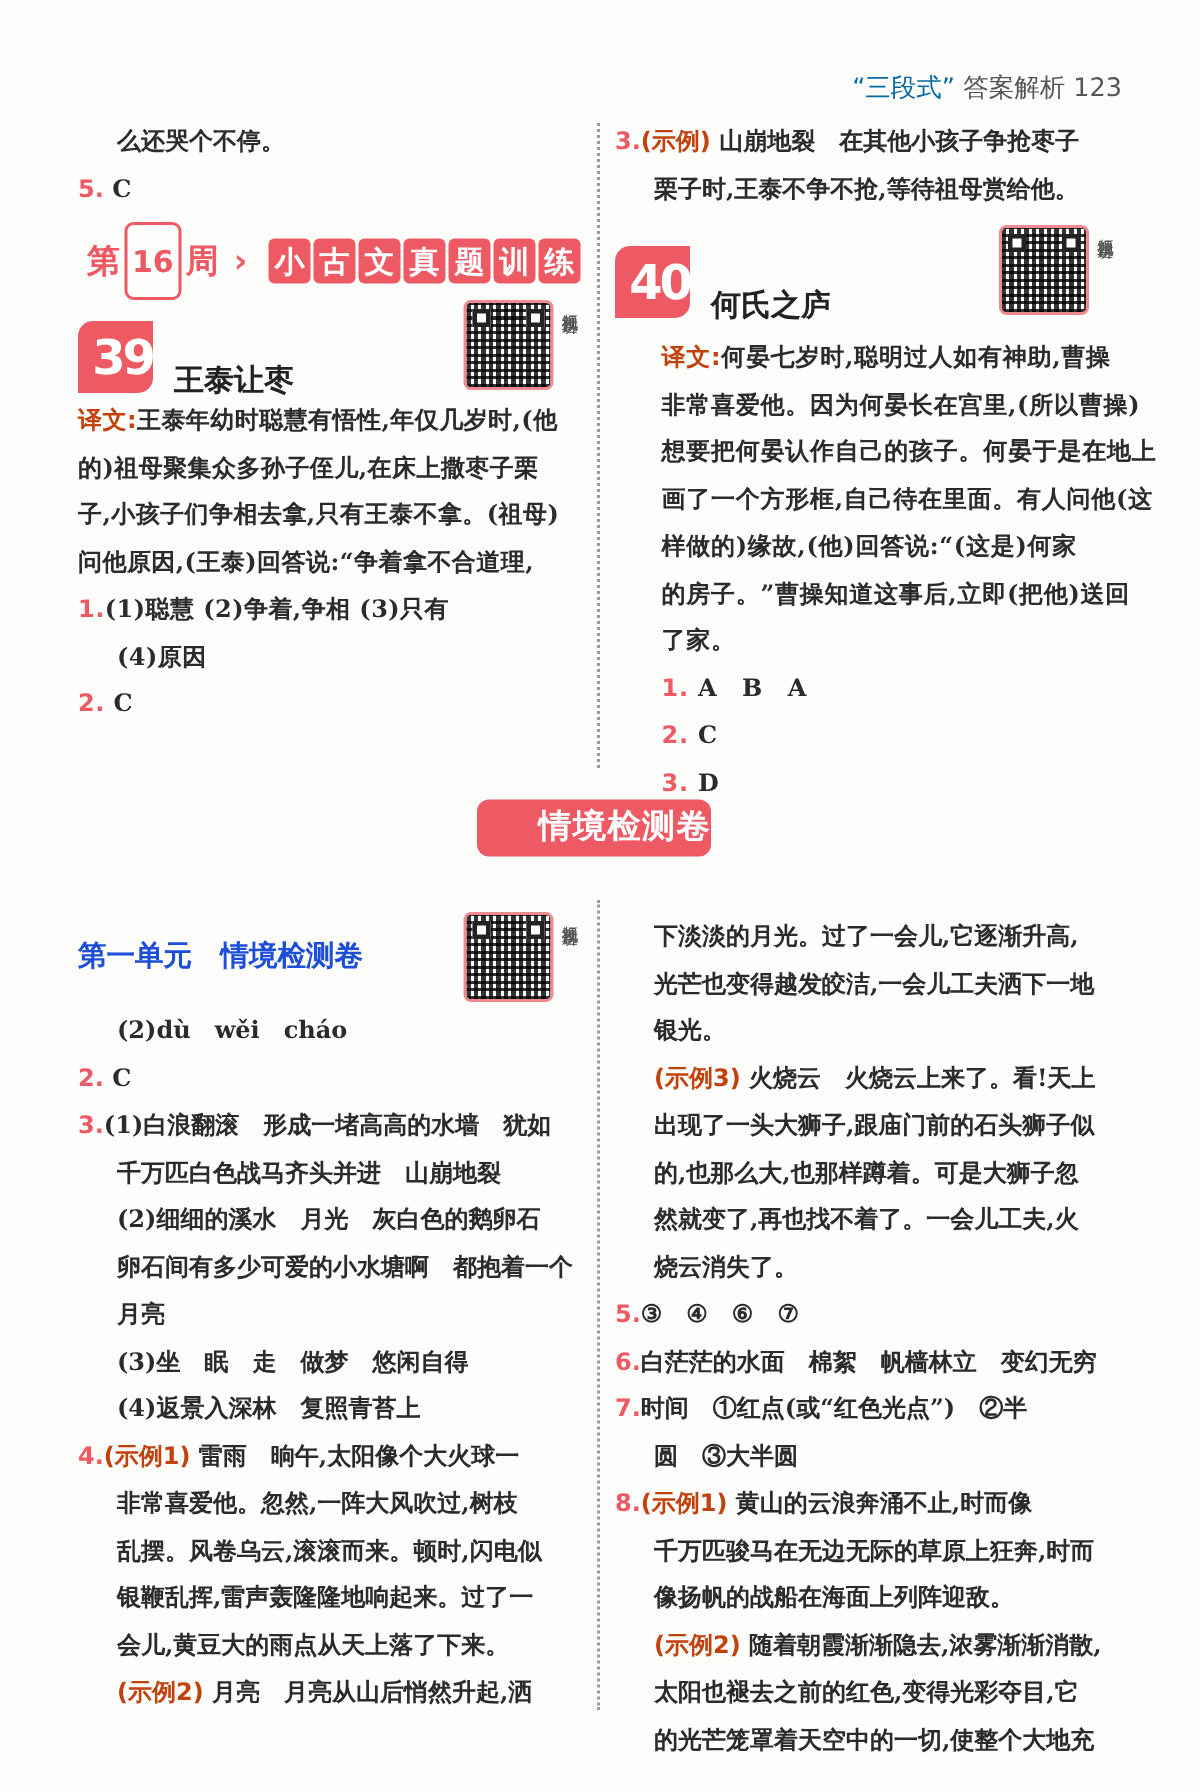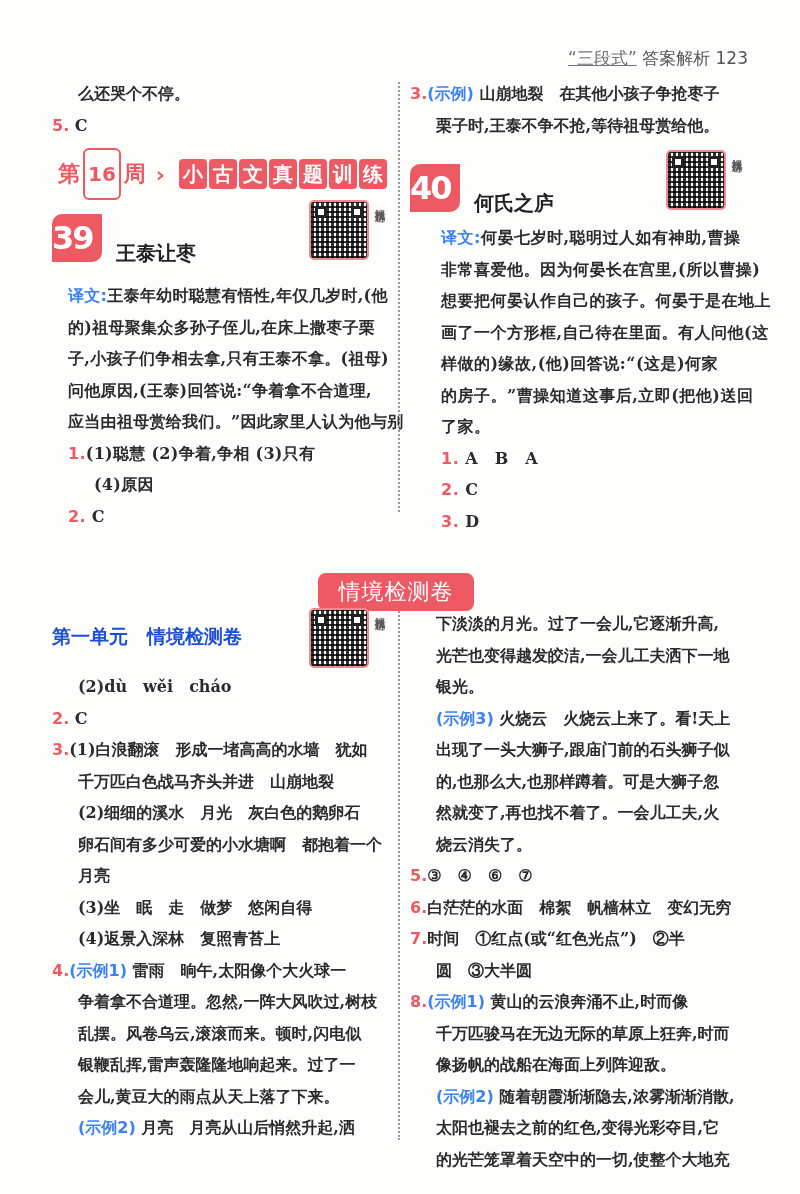--- a/index.html
+++ b/index.html
@@ -1,26 +1,26 @@
 <!DOCTYPE html>
 <html><head>
 <meta charset="utf-8">
 <style>
   html, body { margin:0; padding:0; }
   body {
     width:800px; height:1194px; background:#fdfdfc; position:relative; overflow:hidden;
     font-family:"DejaVu Serif","Liberation Serif",serif; color:#2b2b2b;
   }
-  .red { color:#3b82f6;text-align:right; }
+  .red { color:#c2410c;text-align:right; }
   .sans { font-family:"DejaVu Sans","Liberation Sans",sans-serif; }
   .header {
     position:absolute; top:47px; right:52px; font-size:17px; color:#555;
     font-family:"DejaVu Sans","Liberation Sans",sans-serif;
   }
-  .header .brand { color:#737373;text-decoration:underline; }
+  .header .brand { color:#0369a1; }
   .col { position:absolute; font-size:16px; line-height:31.5px; }
   .col p { margin:0;font-weight:bold; }
   .num { color:#ee5a64; font-family:"DejaVu Sans","Liberation Sans",sans-serif; }
   .ind { padding-left:26px; }
   .divider {
     position:absolute; left:398px; width:0; border-left:2px dotted #9a9a9a;
   }
   .week {
     position:absolute; left:58px; top:148px; display:flex; align-items:center;
     font-family:"DejaVu Sans","Liberation Sans",sans-serif; font-weight:bold; color:#ee5a64; font-size:22px;
@@ -31,21 +31,21 @@
   .week .arrow { margin:0 14px 0 10px; font-size:22px; }
   .week .chip {
     display:inline-block; background:#ee5a64; color:#fff; width:28px; height:30px; line-height:30px; text-align:center;
     border-radius:4px; margin-right:2px; font-size:20px;
   }
   .lesson {
     position:absolute; display:flex; align-items:center;
   }
   .lesson .badge {
     width:50px; height:48px; background:#ee5a64; color:#fff; border-radius:10px 0 10px 0;
-    font-family:"DejaVu Sans","Liberation Sans",sans-serif; font-weight:bold; font-size:32px; line-height:48px; text-align:left;
+    font-family:"DejaVu Sans","Liberation Sans",sans-serif; font-weight:bold; font-size:32px; line-height:48px; text-align:right;
     letter-spacing:-2px;
   }
   .lesson .title { margin-left:14px; font-size:20px; font-weight:bold; color:#222;margin-top:32px; }
   .qr {
     position:absolute; display:flex; align-items:flex-start;
   }
   .qr .code {
     width:50px; height:50px; border:2px solid #ef8a90; border-radius:5px; padding:3px;
     background:
       repeating-linear-gradient(90deg,#333 0 3px,transparent 3px 5px),
@@ -56,22 +56,22 @@
     content:""; position:absolute; width:12px; height:12px; border:3px solid #222; background:#fff; box-sizing:border-box;
   }
   .qr .code::before { left:4px; top:4px; }
   .qr .code::after { right:4px; top:4px; }
   .qr .lbl {
     writing-mode:vertical-rl; font-size:11px; line-height:12px; color:#555; margin-left:4px;
     font-family:"DejaVu Sans","Liberation Sans",sans-serif; letter-spacing:1px;
   }
   .section-banner {
     position:absolute; left:318px; top:533px; width:156px; height:38px; background:#ee5a64; color:#fff;
-    border-radius:8px; text-align:center; line-height:38px; font-size:22px; font-weight:normal;
-    font-family:"DejaVu Sans","Liberation Sans",sans-serif; letter-spacing:1px;margin-top:40px;
+    border-radius:8px; text-align:right; line-height:38px; font-size:22px; font-weight:bold;
+    font-family:"DejaVu Sans","Liberation Sans",sans-serif; letter-spacing:1px;
   }
   .unit-title {
     position:absolute; left:52px; top:624px; font-size:19px; font-weight:bold; color:#1d4ed8;
   }
 </style>
 </head>
 <body>
 
 <div class="header">
   <span class="brand">“三段式”</span>
@@ -103,26 +103,25 @@
 
 <div class="lesson" style="left:52px;top:208px;">
   <div class="badge">39</div>
   <div class="title">王泰让枣</div>
 </div>
 <div class="qr" style="left:309px;top:200px;">
   <div class="code"></div>
   <div class="lbl">视频讲题</div>
 </div>
 
-<div class="col" style="left:52px;top:280px;width:336px;letter-spacing:0.3px;margin-left:16px;">
+<div class="col" style="left:52px;top:264px;width:336px;letter-spacing:0.3px;">
   <p><span class="red sans">译文:</span><span>王泰年幼时聪慧有悟性,年仅几岁时,(他</span></p>
   <p>的)祖母聚集众多孙子侄儿,在床上撒枣子栗</p>
   <p>子,小孩子们争相去拿,只有王泰不拿。(祖母)</p>
   <p>问他原因,(王泰)回答说:“争着拿不合道理,</p>
-  <p>应当由祖母赏给我们。”因此家里人认为他与别</p>
   <p><span class="num">1.</span><span>(1)聪慧 (2)争着,争相 (3)只有</span></p>
   <p class="ind">(4)原因</p>
   <p><span class="num">2.</span> <span>C</span></p>
 </div>
 
 <div class="col" style="left:410px;top:78px;width:340px;">
   <p><span class="num">3.</span><span class="red sans">(示例)</span> <span>山崩地裂　在其他小孩子争抢枣子</span></p>
   <p class="ind">栗子时,王泰不争不抢,等待祖母赏给他。</p>
 </div>
 
@@ -160,21 +159,21 @@
   <p class="ind">(2)dù　wěi　cháo</p>
   <p><span class="num">2.</span> <span>C</span></p>
   <p><span class="num">3.</span><span>(1)白浪翻滚　形成一堵高高的水墙　犹如</span></p>
   <p class="ind">千万匹白色战马齐头并进　山崩地裂</p>
   <p class="ind">(2)细细的溪水　月光　灰白色的鹅卵石</p>
   <p class="ind">卵石间有多少可爱的小水塘啊　都抱着一个</p>
   <p class="ind">月亮</p>
   <p class="ind">(3)坐　眠　走　做梦　悠闲自得</p>
   <p class="ind">(4)返景入深林　复照青苔上</p>
   <p><span class="num">4.</span><span class="red sans">(示例1)</span> <span>雷雨　晌午,太阳像个大火球一</span></p>
-  <p class="ind">争着拿不合道理。忽然,一阵大风吹过,树枝</p>
+  <p class="ind">非常喜爱他。忽然,一阵大风吹过,树枝</p>
   <p class="ind">乱摆。风卷乌云,滚滚而来。顿时,闪电似</p>
   <p class="ind">银鞭乱挥,雷声轰隆隆地响起来。过了一</p>
   <p class="ind">会儿,黄豆大的雨点从天上落了下来。</p>
   <p class="ind"><span class="red sans">(示例2)</span> <span>月亮　月亮从山后悄然升起,洒</span></p>
 </div>
 
 <div class="col" style="left:410px;top:608px;width:345px;">
   <p class="ind">下淡淡的月光。过了一会儿,它逐渐升高,</p>
   <p class="ind">光芒也变得越发皎洁,一会儿工夫洒下一地</p>
   <p class="ind">银光。</p>

